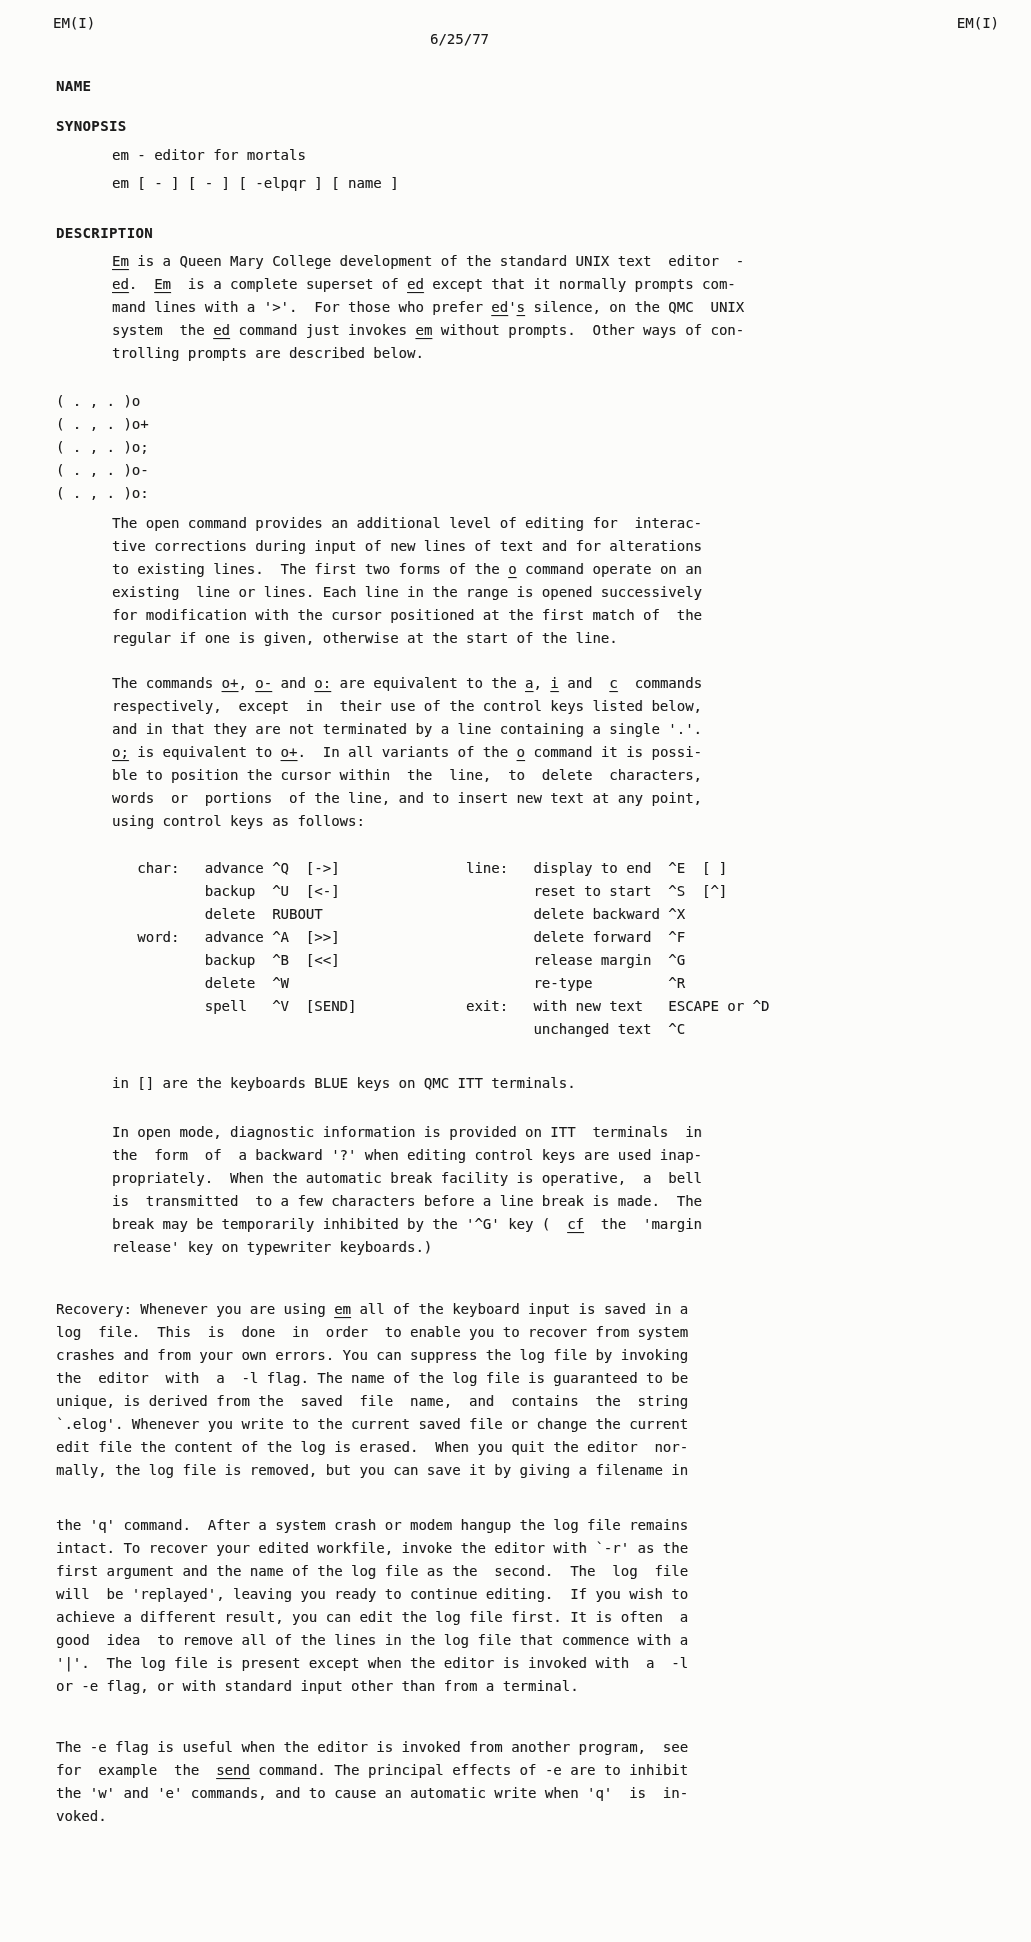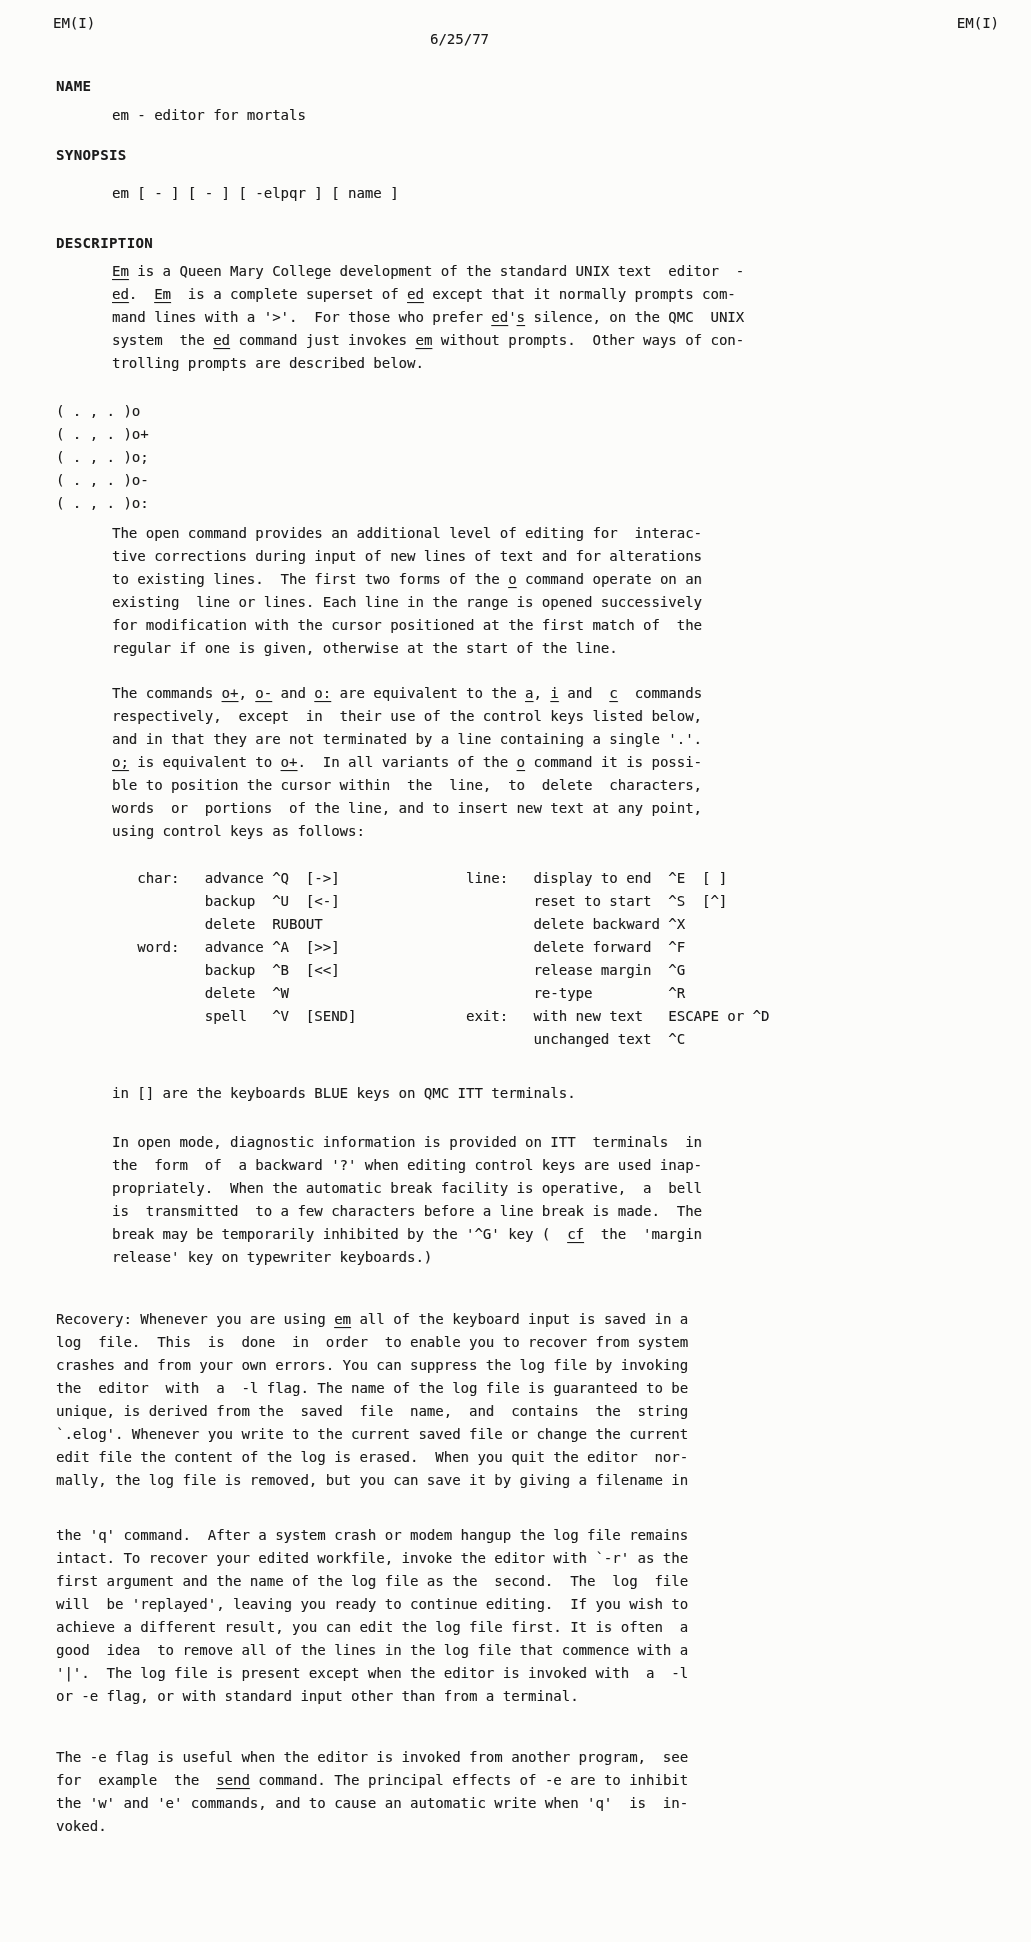--- a/index.html
+++ b/index.html
@@ -30,23 +30,23 @@
 <body>
 
 <div class="page">
   <div class="pg-header">
     <span class="hl">EM(I)</span>
     <span class="hc">6/25/77</span>
     <span class="hr">EM(I)</span>
   </div>
   <div>
       <div class="block indent-0 bold" style="margin-top: 40px;"><div class="line"><span>NAME</span></div></div>
+      <div class="block indent-0 bold" style="margin-top: 17px;"><div class="line"><span>SYNOPSIS</span></div></div>
       <div class="block indent-1" style="margin-top: 6px;"><div class="line"><span>em - editor for mortals</span></div></div>
-      <div class="block indent-0 bold" style="margin-top: 17px;"><div class="line"><span>SYNOPSIS</span></div></div>
-      <div class="block indent-1" style="margin-top: 15px;"><div class="line"><span>em [ - ] [ - ] [ -elpqr ] [ name ]</span></div></div>
+      <div class="block indent-1" style="margin-top: 5px;"><div class="line"><span>em [ - ] [ - ] [ -elpqr ] [ name ]</span></div></div>
       <div class="block indent-0 bold" style="margin-top: 27px;"><div class="line"><span>DESCRIPTION</span></div></div>
       <div class="block indent-1" style="margin-top: 5px;"><div class="line"><span class="u">Em</span><span> is a Queen Mary College development of the standard UNIX text  editor  -</span></div><div class="line"><span class="u">ed</span><span>.  </span><span class="u">Em</span><span>  is a complete superset of </span><span class="u">ed</span><span> except that it normally prompts com-</span></div><div class="line"><span>mand lines with a '&gt;'.  For those who prefer </span><span class="u">ed</span><span>'</span><span class="u">s</span><span> silence, on the QMC  UNIX</span></div><div class="line"><span>system  the </span><span class="u">ed</span><span> command just invokes </span><span class="u">em</span><span> without prompts.  Other ways of con-</span></div><div class="line"><span>trolling prompts are described below.</span></div></div>
       <div class="block indent-0" style="margin-top: 25px;"><div class="line"><span>( . , . )o</span></div><div class="line"><span>( . , . )o+</span></div><div class="line"><span>( . , . )o;</span></div><div class="line"><span>( . , . )o-</span></div><div class="line"><span>( . , . )o:</span></div></div>
       <div class="block indent-1" style="margin-top: 7px;"><div class="line"><span>The open command provides an additional level of editing for  interac-</span></div><div class="line"><span>tive corrections during input of new lines of text and for alterations</span></div><div class="line"><span>to existing lines.  The first two forms of the </span><span class="u">o</span><span> command operate on an</span></div><div class="line"><span>existing  line or lines. Each line in the range is opened successively</span></div><div class="line"><span>for modification with the cursor positioned at the first match of  the</span></div><div class="line"><span>regular if one is given, otherwise at the start of the line.</span></div></div>
       <div class="block indent-1" style="margin-top: 22px;"><div class="line"><span>The commands </span><span class="u">o+</span><span>, </span><span class="u">o-</span><span> and </span><span class="u">o:</span><span> are equivalent to the </span><span class="u">a</span><span>, </span><span class="u">i</span><span> and  </span><span class="u">c</span><span>  commands</span></div><div class="line"><span>respectively,  except  in  their use of the control keys listed below,</span></div><div class="line"><span>and in that they are not terminated by a line containing a single '.'.</span></div><div class="line"><span class="u">o;</span><span> is equivalent to </span><span class="u">o+</span><span>.  In all variants of the </span><span class="u">o</span><span> command it is possi-</span></div><div class="line"><span>ble to position the cursor within  the  line,  to  delete  characters,</span></div><div class="line"><span>words  or  portions  of the line, and to insert new text at any point,</span></div><div class="line"><span>using control keys as follows:</span></div></div>
       <div class="block indent-1" style="margin-top: 24px;"><div class="line"><span>   char:   advance ^Q  [-&gt;]               line:   display to end  ^E  [ ]</span></div><div class="line"><span>           backup  ^U  [&lt;-]                       reset to start  ^S  [^]</span></div><div class="line"><span>           delete  RUBOUT                         delete backward ^X</span></div><div class="line"><span>   word:   advance ^A  [&gt;&gt;]                       delete forward  ^F</span></div><div class="line"><span>           backup  ^B  [&lt;&lt;]                       release margin  ^G</span></div><div class="line"><span>           delete  ^W                             re-type         ^R</span></div><div class="line"><span>           spell   ^V  [SEND]             exit:   with new text   ESCAPE or ^D</span></div><div class="line"><span>                                                  unchanged text  ^C</span></div></div>
       <div class="block indent-1" style="margin-top: 31px;"><div class="line"><span>in [] are the keyboards BLUE keys on QMC ITT terminals.</span></div></div>
       <div class="block indent-1" style="margin-top: 26px;"><div class="line"><span>In open mode, diagnostic information is provided on ITT  terminals  in</span></div><div class="line"><span>the  form  of  a backward '?' when editing control keys are used inap-</span></div><div class="line"><span>propriately.  When the automatic break facility is operative,  a  bell</span></div><div class="line"><span>is  transmitted  to a few characters before a line break is made.  The</span></div><div class="line"><span>break may be temporarily inhibited by the '^G' key (  </span><span class="u">cf</span><span>  the  'margin</span></div><div class="line"><span>release' key on typewriter keyboards.)</span></div></div>
       <div class="block indent-0" style="margin-top: 39px;"><div class="line"><span>Recovery: Whenever you are using </span><span class="u">em</span><span> all of the keyboard input is saved in a</span></div><div class="line"><span>log  file.  This  is  done  in  order  to enable you to recover from system</span></div><div class="line"><span>crashes and from your own errors. You can suppress the log file by invoking</span></div><div class="line"><span>the  editor  with  a  -l flag. The name of the log file is guaranteed to be</span></div><div class="line"><span>unique, is derived from the  saved  file  name,  and  contains  the  string</span></div><div class="line"><span>`.elog'. Whenever you write to the current saved file or change the current</span></div><div class="line"><span>edit file the content of the log is erased.  When you quit the editor  nor-</span></div><div class="line"><span>mally, the log file is removed, but you can save it by giving a filename in</span></div></div>
       <div class="block indent-0" style="margin-top: 32px;"><div class="line"><span>the 'q' command.  After a system crash or modem hangup the log file remains</span></div><div class="line"><span>intact. To recover your edited workfile, invoke the editor with `-r' as the</span></div><div class="line"><span>first argument and the name of the log file as the  second.  The  log  file</span></div><div class="line"><span>will  be 'replayed', leaving you ready to continue editing.  If you wish to</span></div><div class="line"><span>achieve a different result, you can edit the log file first. It is often  a</span></div><div class="line"><span>good  idea  to remove all of the lines in the log file that commence with a</span></div><div class="line"><span>'|'.  The log file is present except when the editor is invoked with  a  -l</span></div><div class="line"><span>or -e flag, or with standard input other than from a terminal.</span></div></div>

